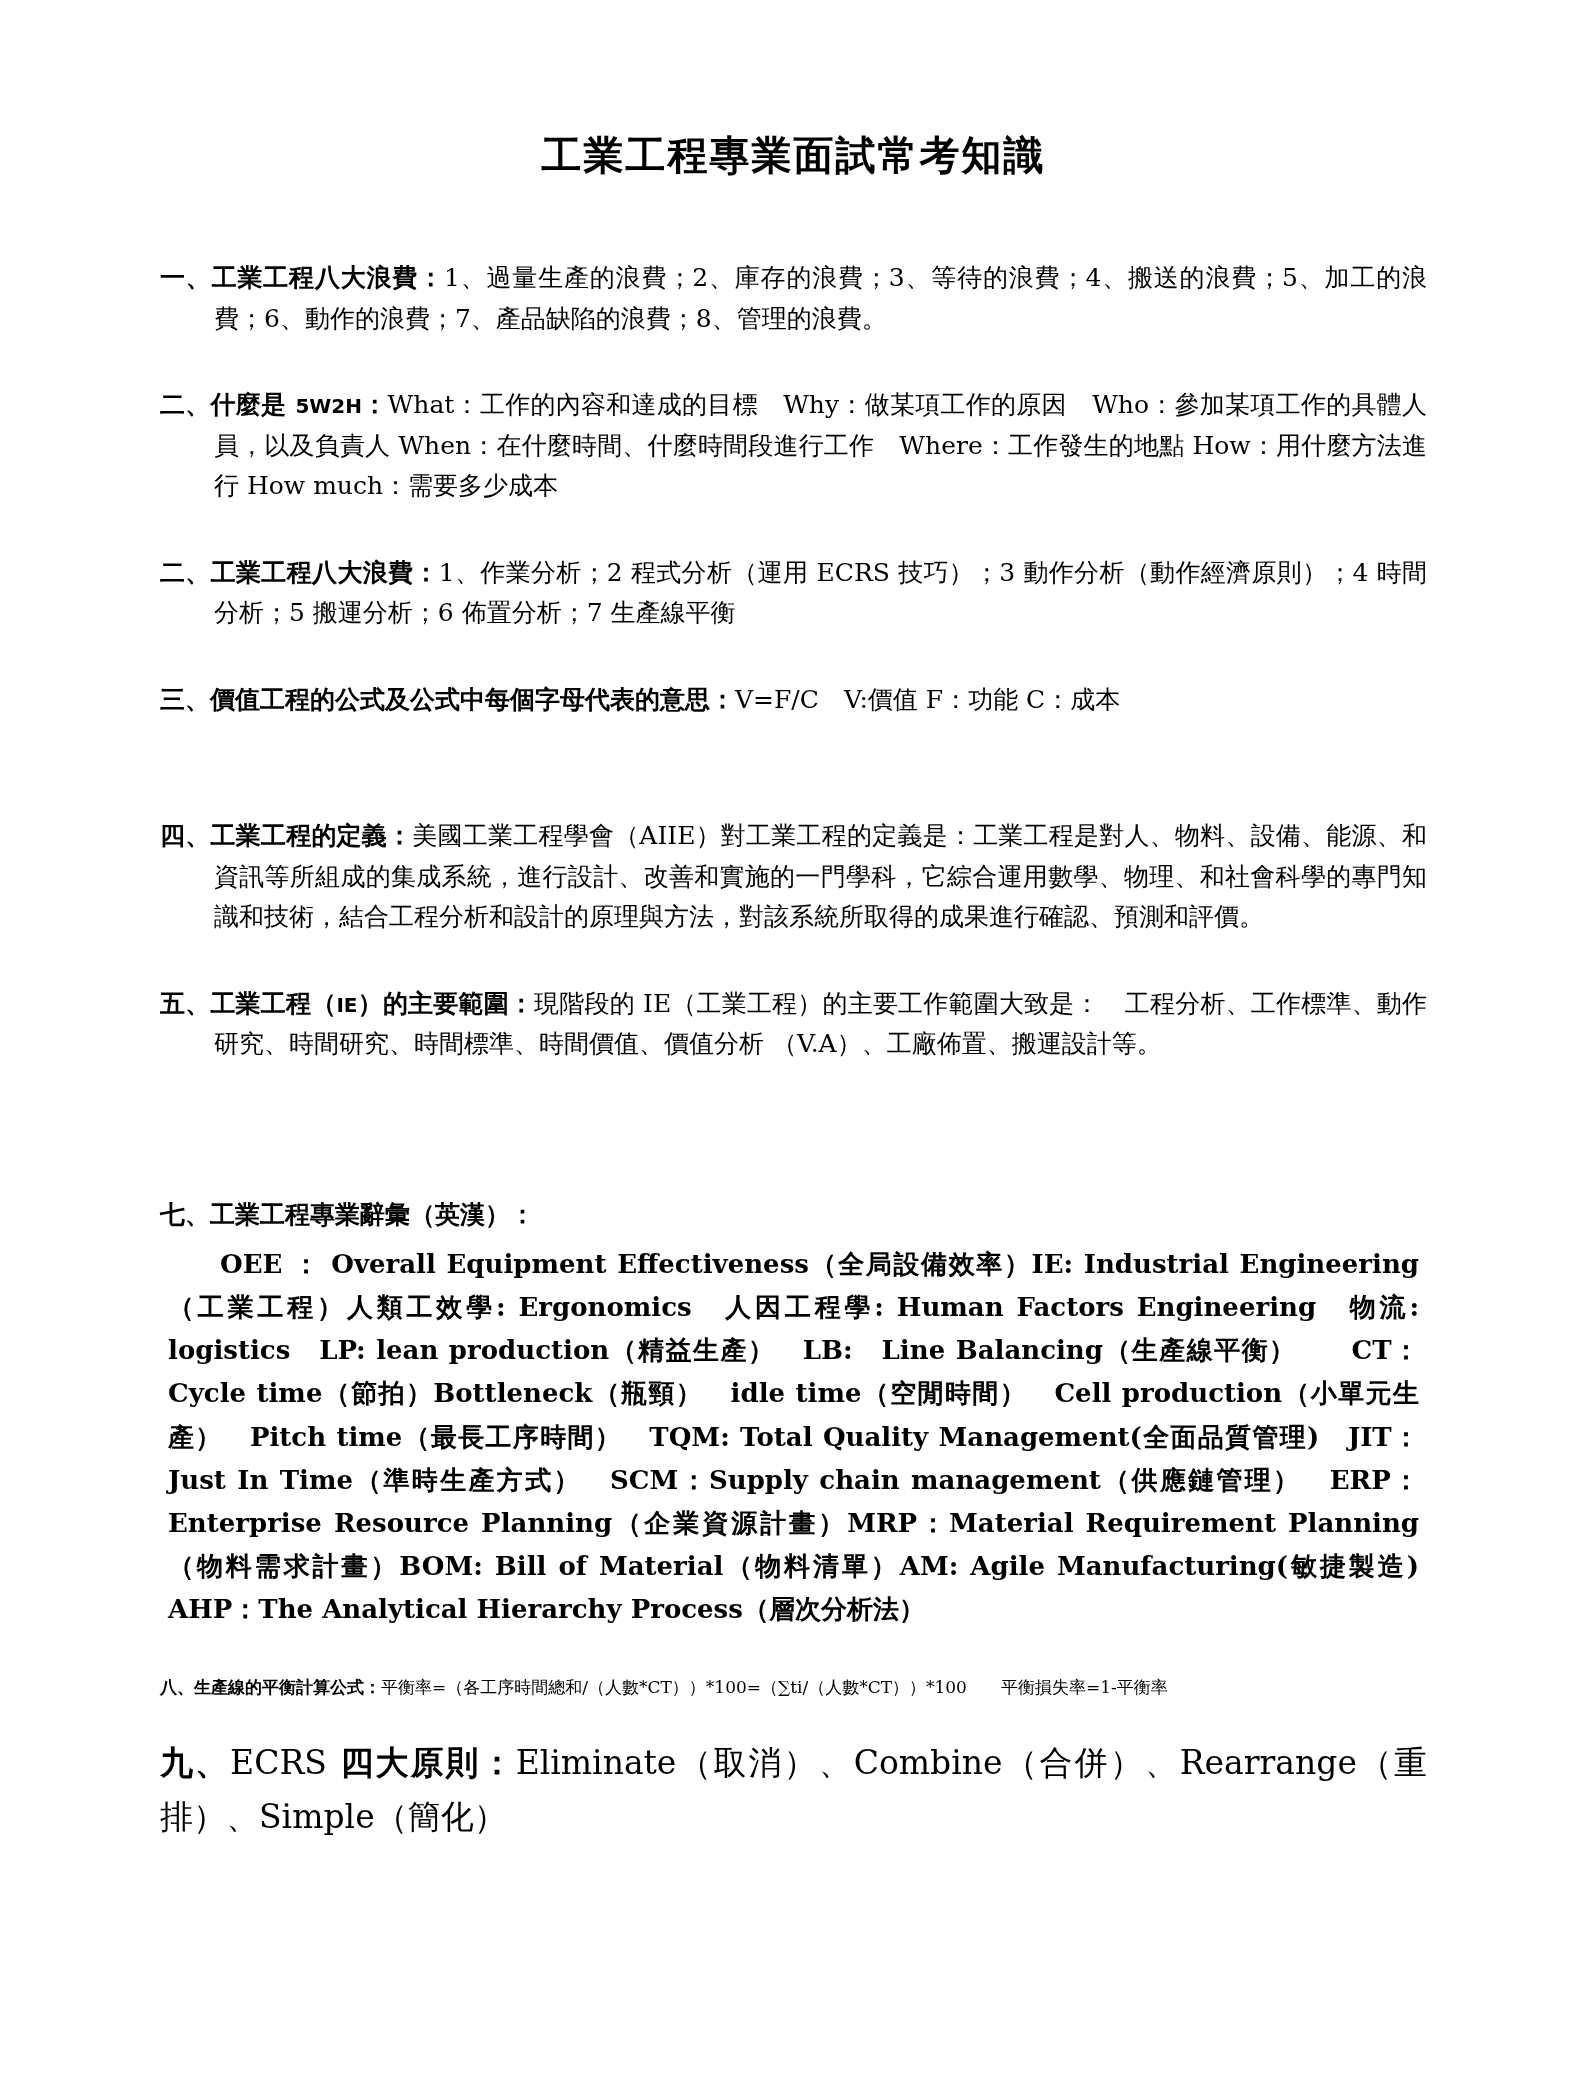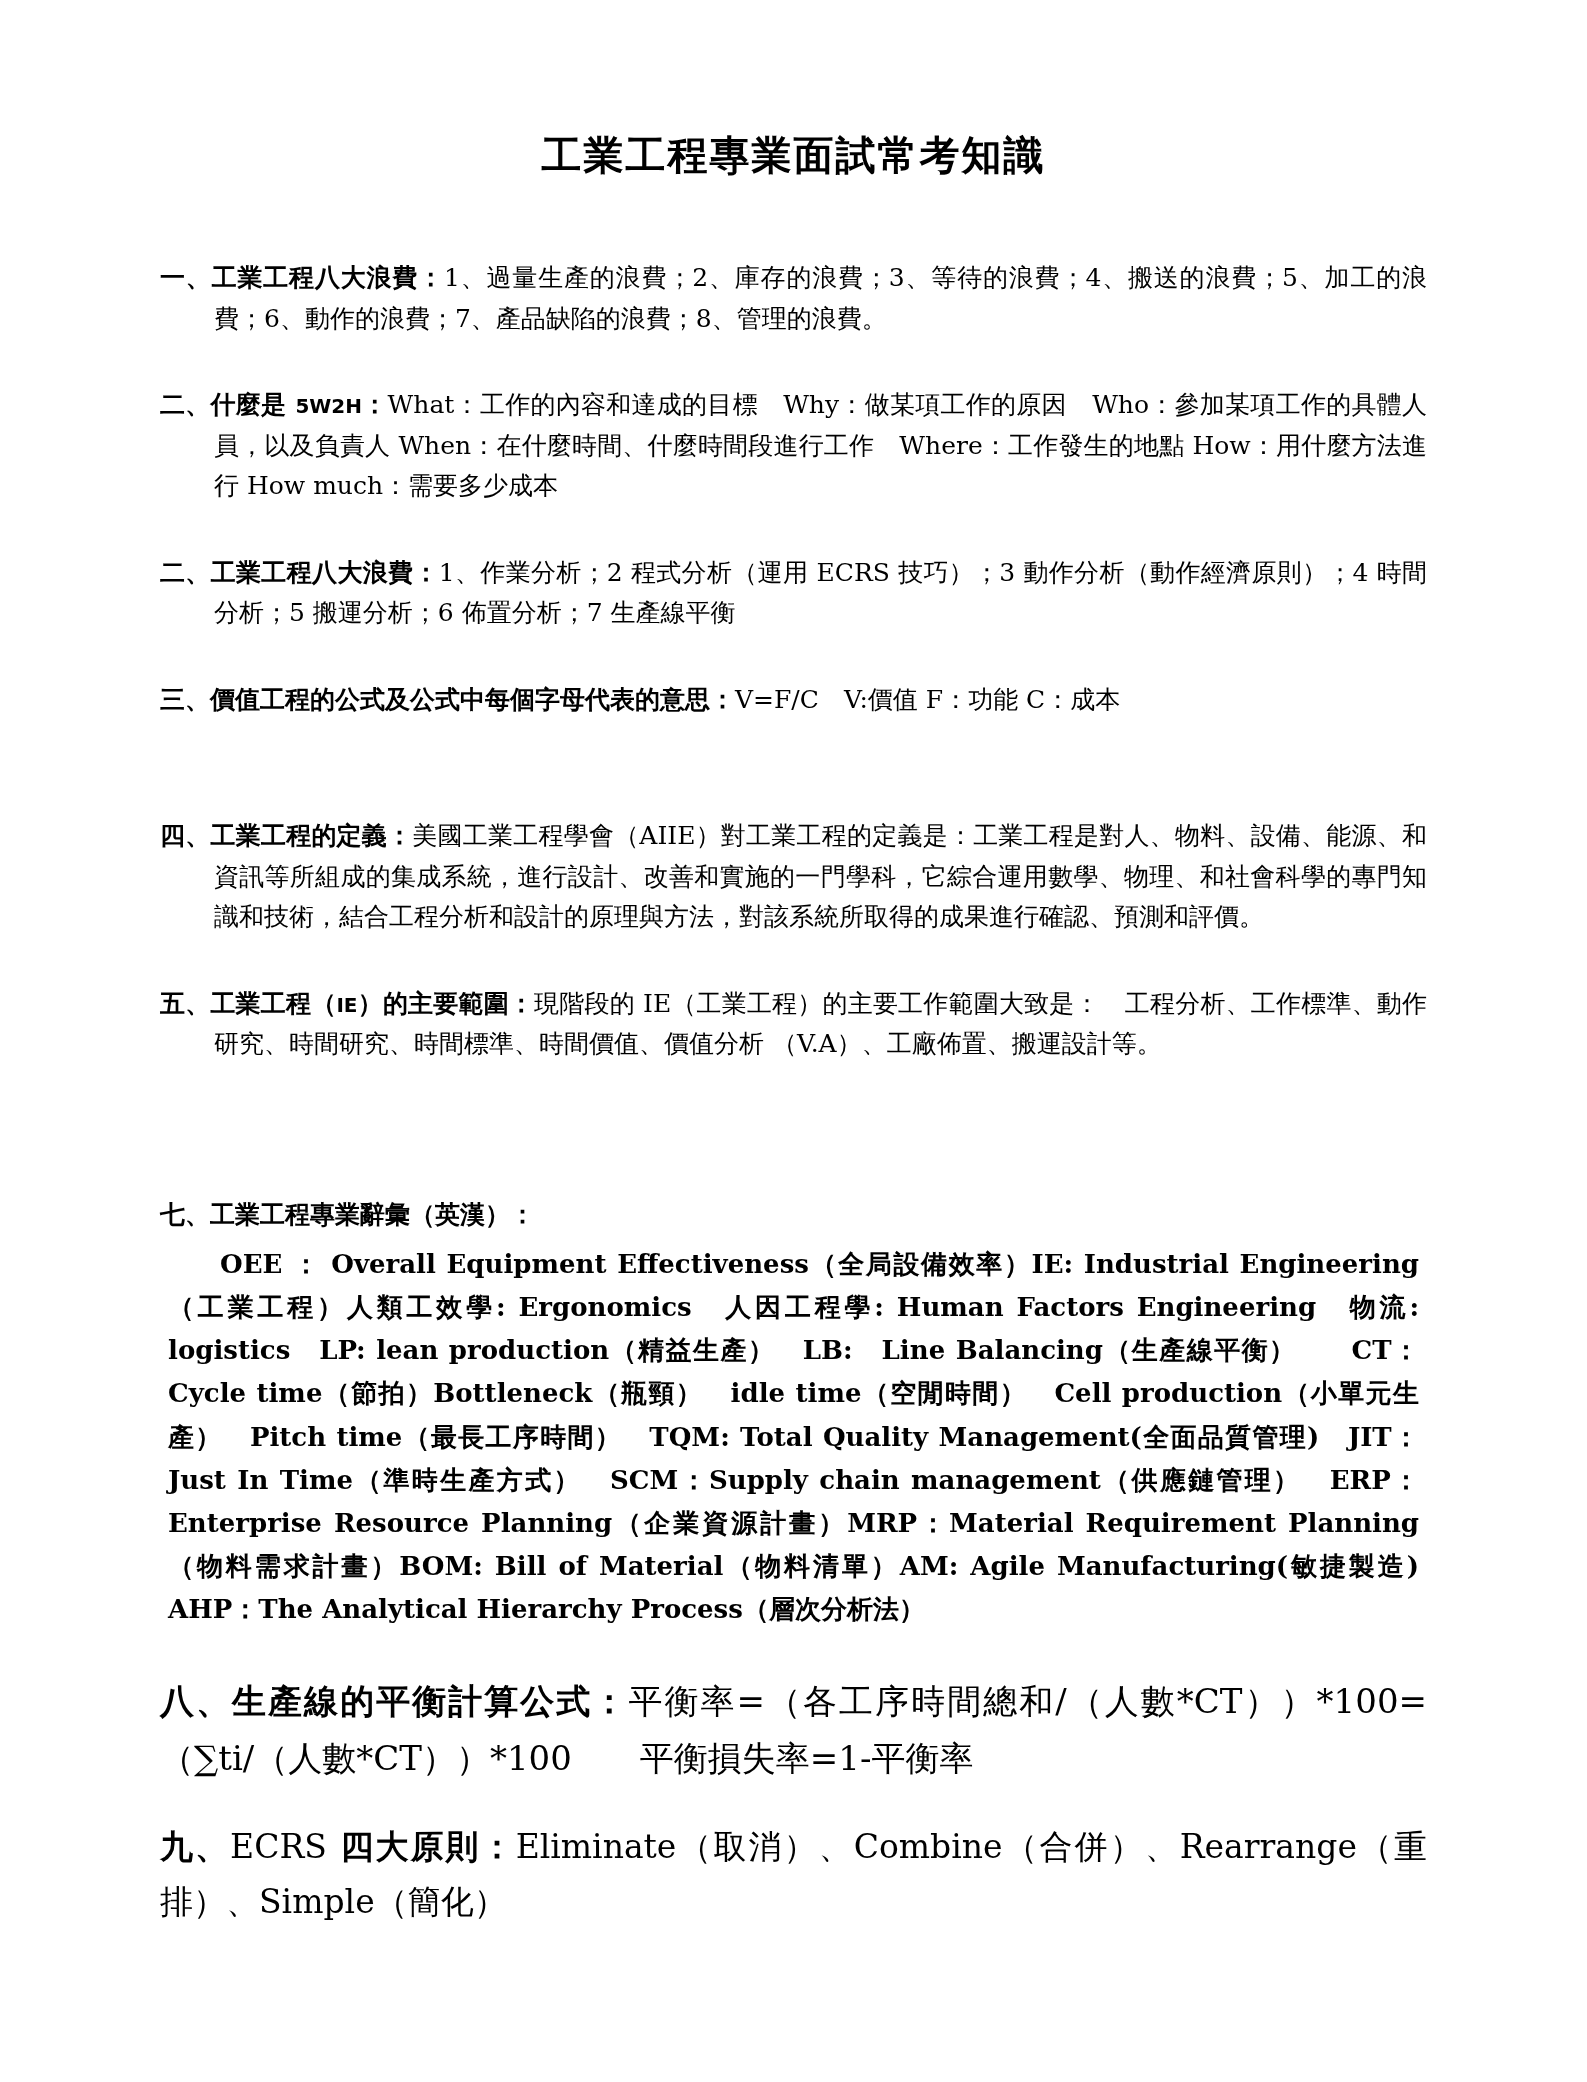--- a/index.html
+++ b/index.html
@@ -67,21 +67,21 @@
   .vocab-body {
     font-size: 26px;
     line-height: 1.66;
     margin: 8px;
     text-align: justify;
     text-justify: inter-ideograph;
     text-indent: 52px;
     font-weight: bold;
   }
   .formula {
-    font-size: 34px;
+    font-size: 17px;
     line-height: 1.66;
     margin: 0;
     text-align: justify;
     text-justify: inter-ideograph;
   }
   .formula .lead { font-weight: 700; }
   .ecrs {
     font-size: 33px;
     line-height: 1.66;
     margin: 0;

